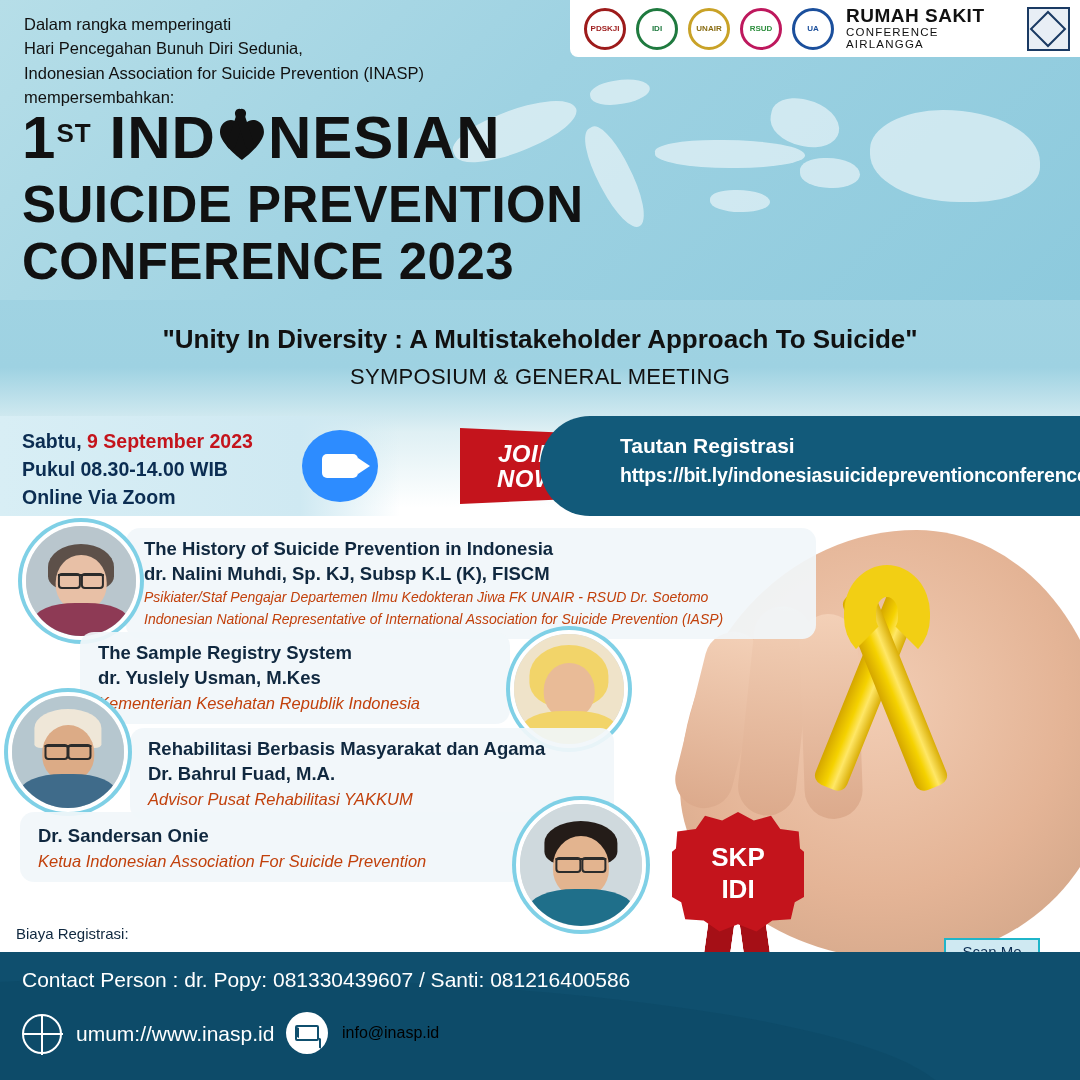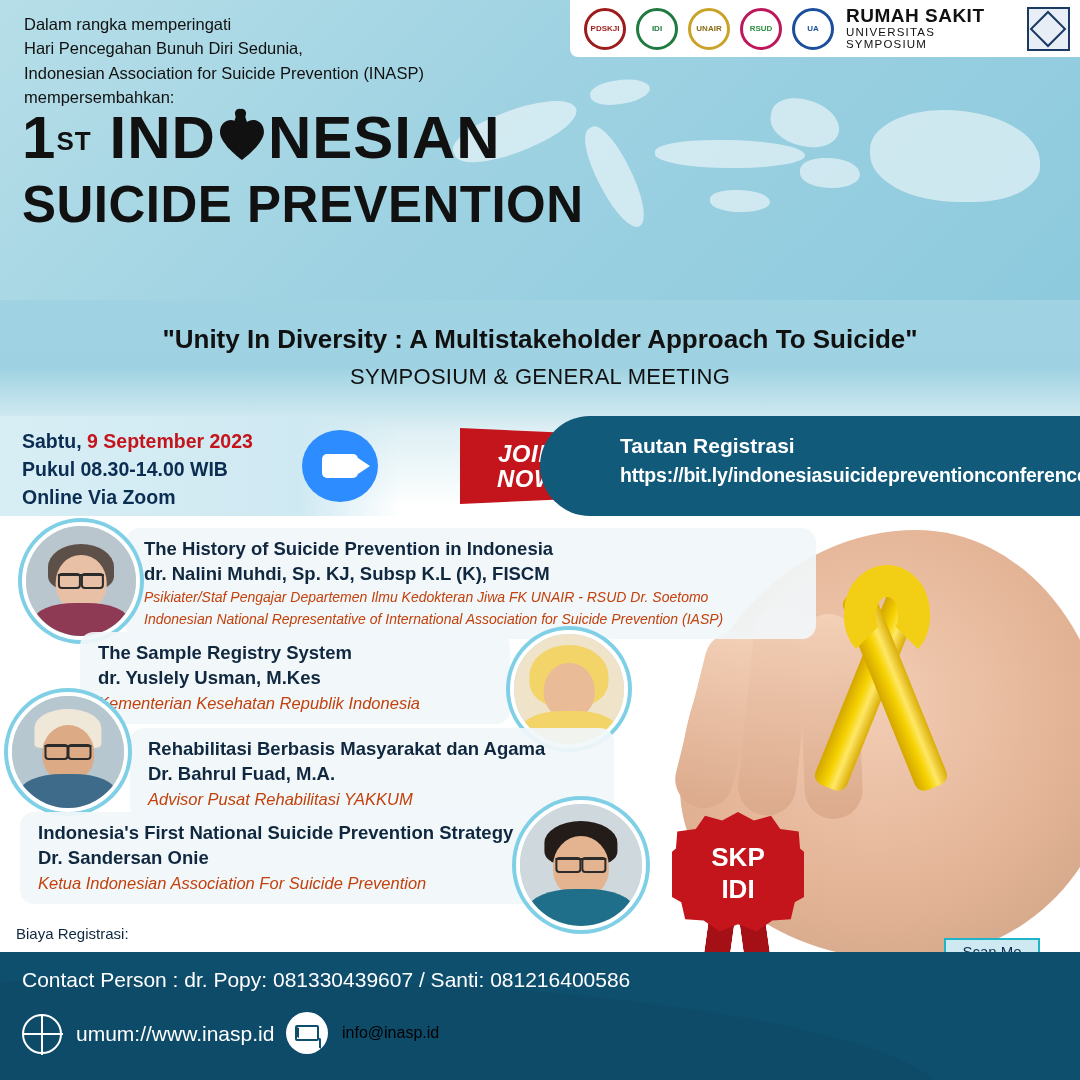--- a/index.html
+++ b/index.html
@@ -65,21 +65,21 @@
     position:absolute; left:24px; top:12px; width:520px;
     font-size:16.5px; line-height:1.48; color:#111; font-weight:500;
   }
 
   
   .title-wrap { position:absolute; left:22px; top:108px; }
   .t1 {
     font-size:60px; font-weight:bold; letter-spacing:1px; color:#111;
     line-height:1; display:flex; align-items:flex-start;
   }
-  .t1 .sup { font-size:26px; font-weight:bold; vertical-align:super; margin-top:20px; }
+  .t1 .sup { font-size:26px; font-weight:bold; vertical-align:super; margin-top:12px; }
   .ribbon-heart {
     position:relative; display:inline-block; width:56px; height:58px; margin:0 -2px;
   }
   .ribbon-heart .hrt {
     position:absolute; left:6px; top:12px; width:44px; height:40px;
     background:#111;
     clip-path: path("M22,40 C22,40 0,24 0,12 C0,4 6,0 11,0 C16,0 20,4 22,8 C24,4 28,0 33,0 C38,0 44,4 44,12 C44,24 22,40 22,40 Z");
   }
   .ribbon-heart .rb {
     position:absolute; left:18px; top:0px; width:18px; height:56px;
@@ -317,21 +317,21 @@
   </div>
 
   <div class="logobar">
     <div class="logo l1">PDSKJI</div>
     <div class="logo l2">IDI</div>
     <div class="logo l3">UNAIR</div>
     <div class="logo l4">RSUD</div>
     <div class="logo l5">UA</div>
     <div class="rs-text">
       <div class="rs1">RUMAH SAKIT</div>
-      <div class="rs2">UNIVERSITAS SYMPOSIUM</div>
+      <div class="rs2">CONFERENCE AIRLANGGA</div>
     </div>
     <div class="batik">
         <i></i>
       </div>
   </div>
 
   <div class="intro">
     <div>Dalam rangka memperingati</div>
     <div>Hari Pencegahan Bunuh Diri Sedunia,</div>
     <div>Indonesian Association for Suicide Prevention (INASP)</div>
@@ -344,20 +344,21 @@
       <span class="sup">ST</span>
       <span style="width:18px"></span>
       <span>IND</span>
       <span class="ribbon-heart">
         <span class="hrt"></span>
           <span class="rb"></span>
       </span>
       <span>NESIAN</span>
     </div>
     <div class="t2">SUICIDE PREVENTION</div>
+    <div class="t3">CONFERENCE 2023</div>
   </div>
 
   <div class="theme">
     <div class="q">"Unity In Diversity : A Multistakeholder Approach To Suicide"</div>
     <div class="sub">SYMPOSIUM &amp; GENERAL MEETING</div>
   </div>
 
   <div class="infobar">
     <div class="dateblock">
       <div class="d1">
@@ -440,21 +441,20 @@
       <div class="bg" style="background:#b6c7cf"></div>
       <div class="hair" style="background:#efe7d8; top:12%; height:34%; border-radius:50% 50% 10% 10%;"></div>
       <div class="head" style="background:#dcab86"></div>
       <div class="glasses"></div>
       <div class="body" style="background:#3f6b8a"></div>
     </div>
   </div>
 
   <div class="speaker" style="left:20px; top:812px; width:540px;">
     <div class="spk-card">
-      <div class="spk-title">Indonesia's First National Suicide Prevention Strategy</div>
       <div class="spk-name">Dr. Sandersan Onie</div>
       <div class="spk-aff big">Ketua Indonesian Association For Suicide Prevention</div>
     </div>
   </div>
   <div class="photo" style="left:516px; top:800px; width:130px; height:130px;">
     <div class="face">
       <div class="bg" style="background:#cfd9dd"></div>
       <div class="hair" style="background:#241c18; top:14%; height:36%;"></div>
       <div class="head" style="background:#e3b48f"></div>
       <div class="glasses"></div>

